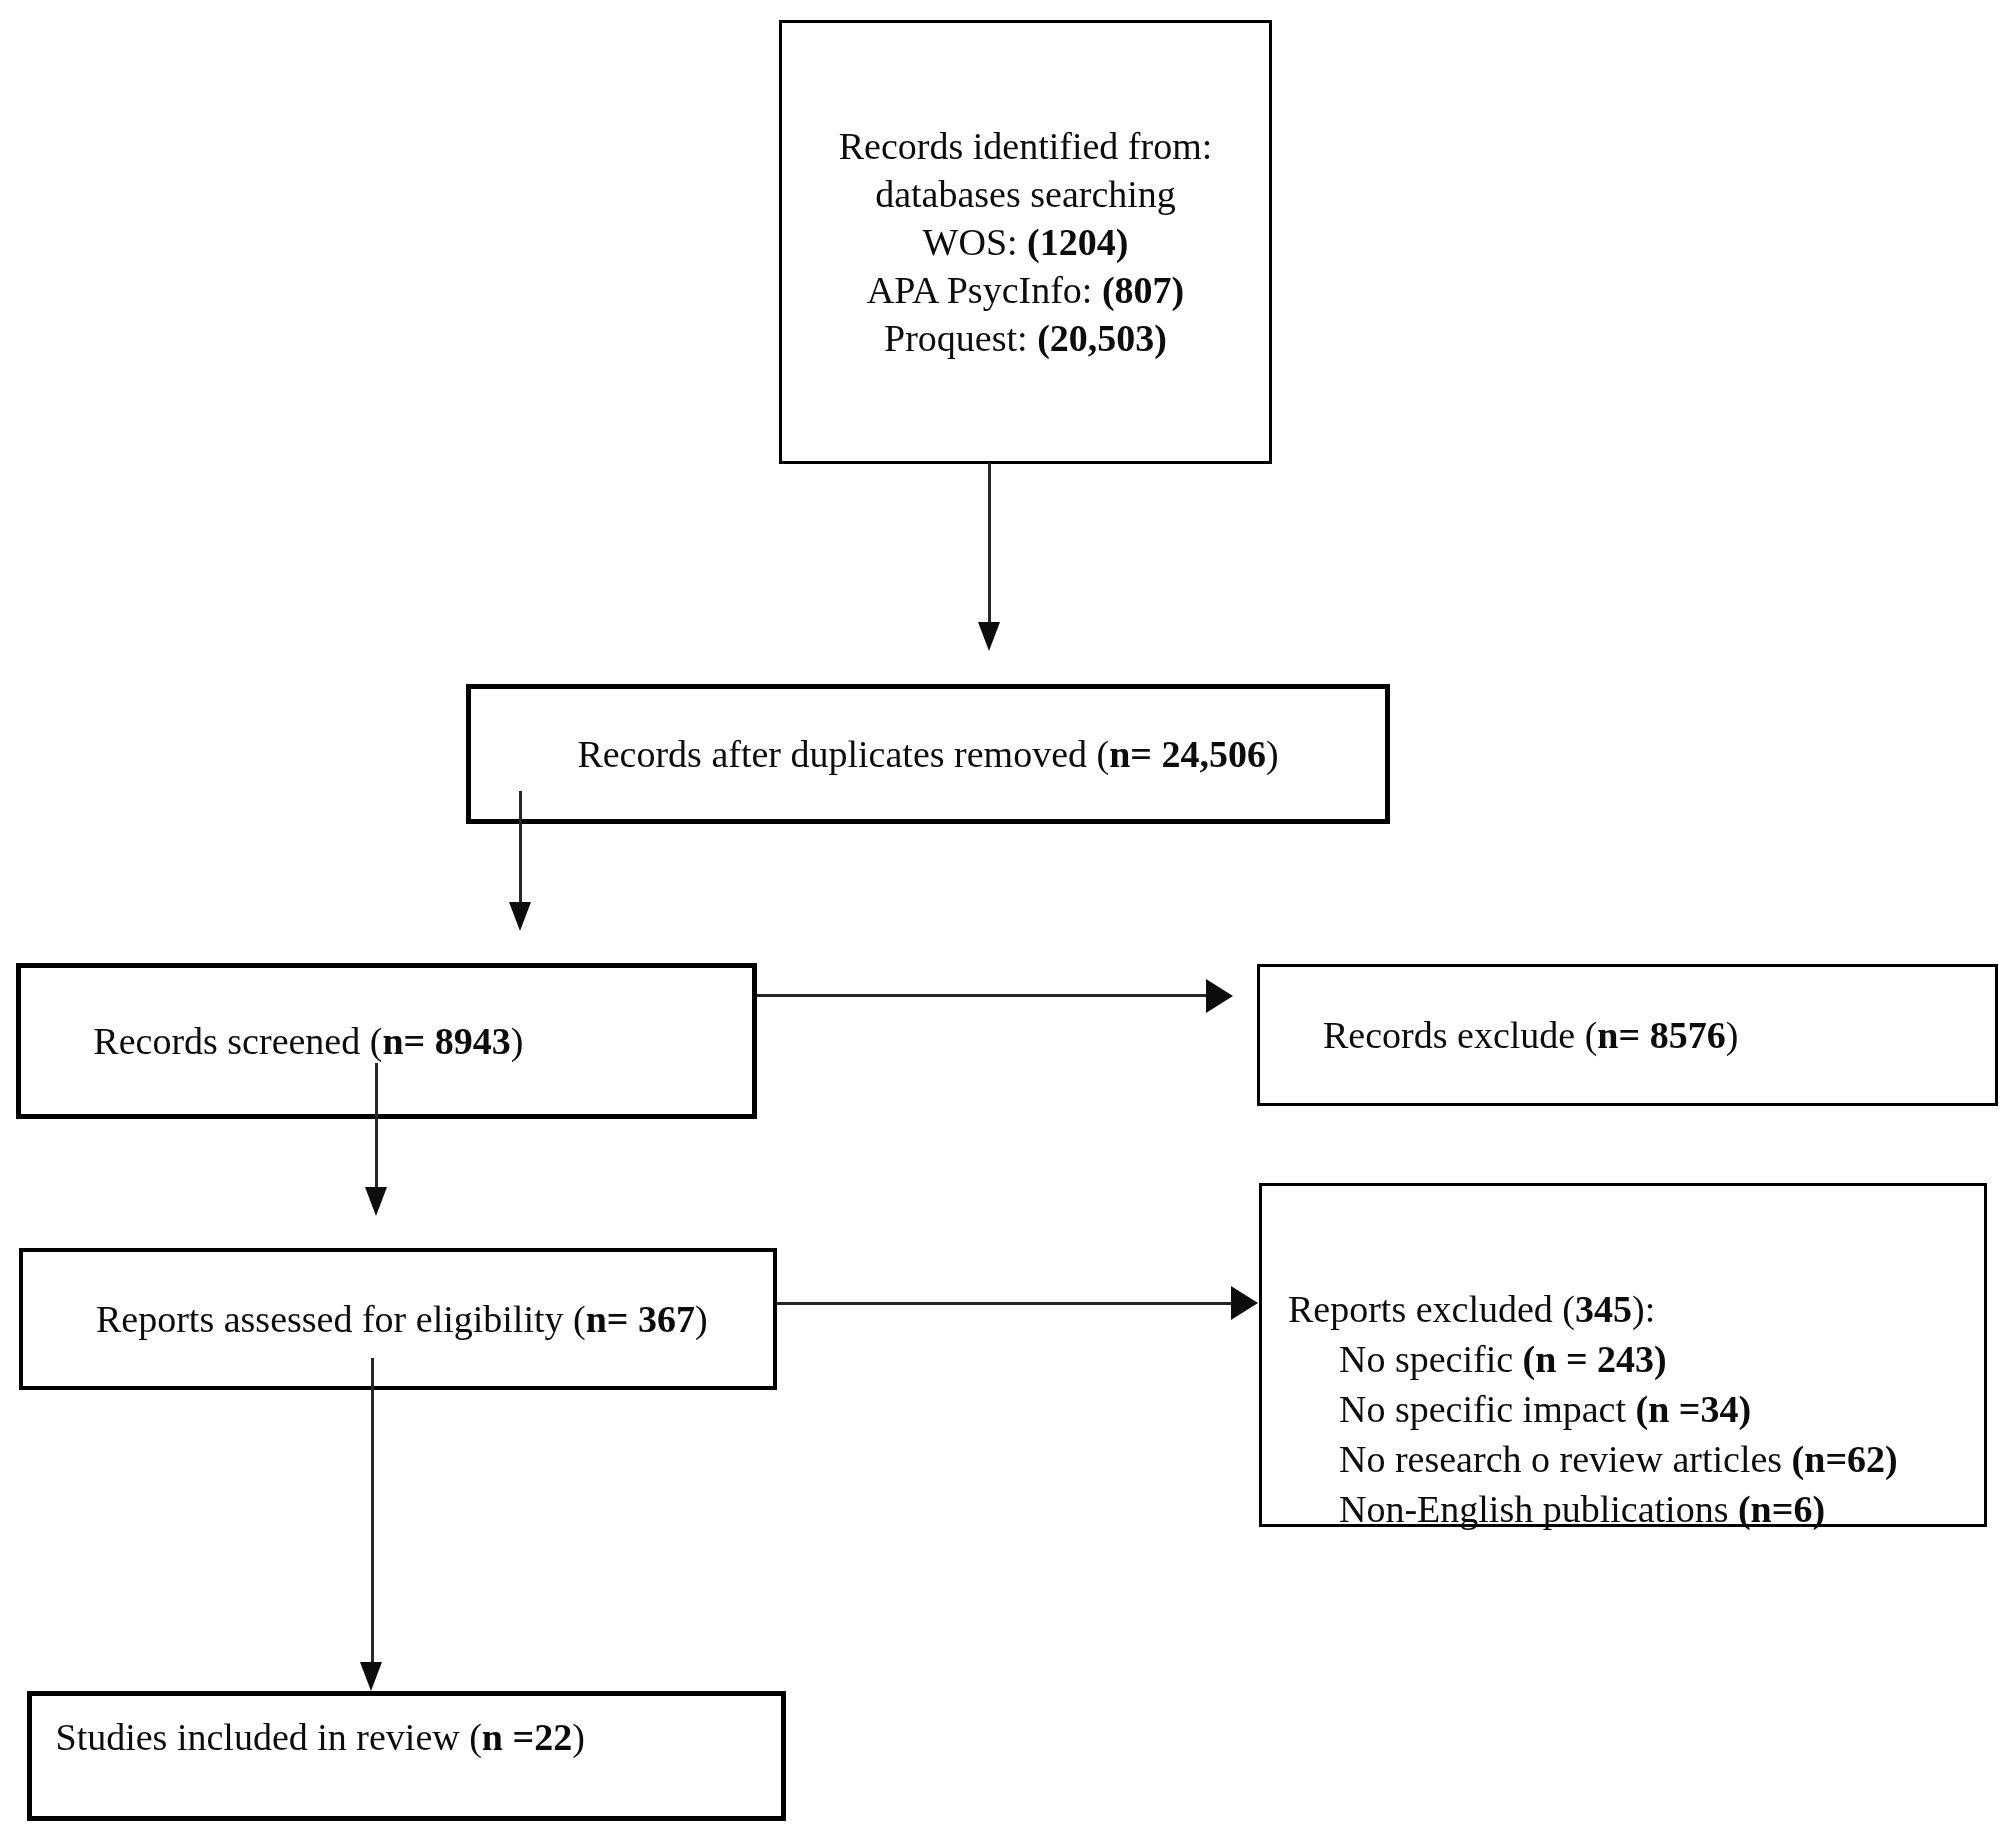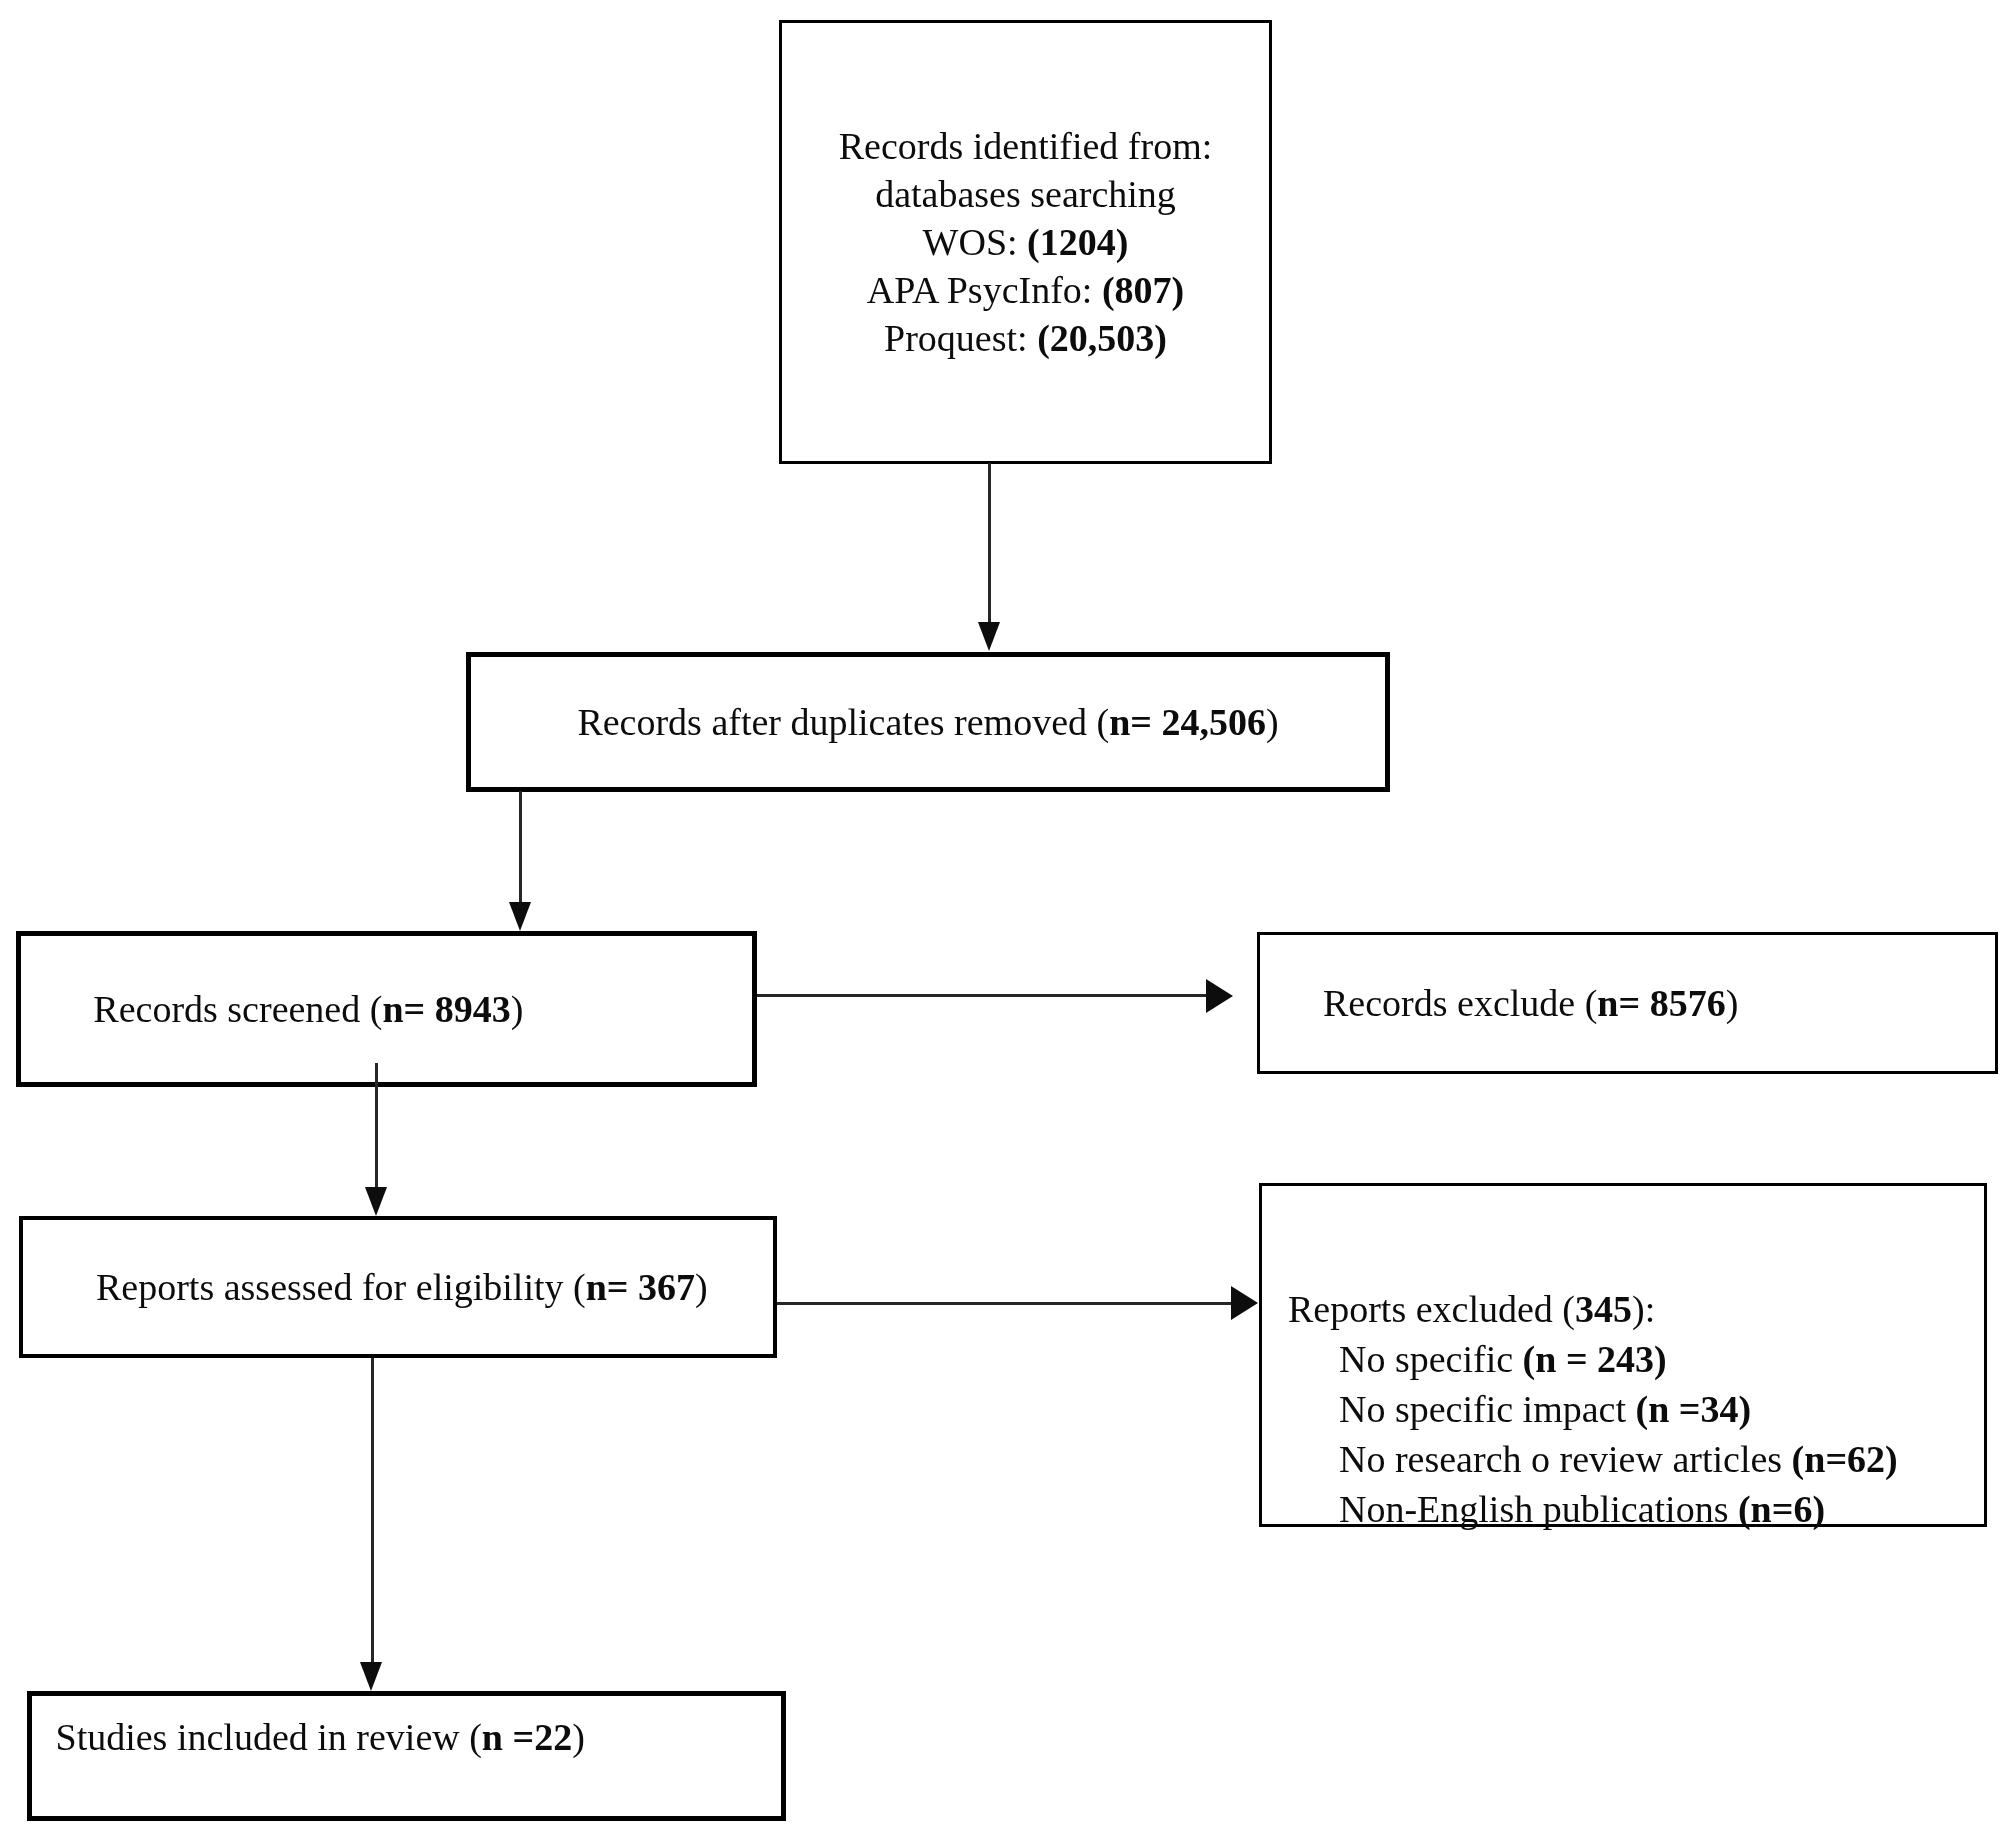--- a/index.html
+++ b/index.html
@@ -22,20 +22,21 @@
   .bold { font-weight: 700; }
   .center-col {
     display: flex;
     flex-direction: column;
     justify-content: center;
     text-align: center;
   }
   .vcenter {
     display: flex;
     align-items: center;
+    margin-top: 32px;
   }
   
   .box-identification { left: 767px; top: 19.6px;  width: 493px;  height: 444px; margin-left: 12px; }
   .box-duplicates     { left: 466px;  top: 652px; width: 924px; height: 140px; border-width: 5.2px; justify-content: center; }
   .box-screened       { left: 16.3px;   top: 931px; width: 741px; height: 156px; border-width: 5.2px; padding-left: 72px; }
   .box-rec-excluded   { left: 1257px; top: 932px; width: 741px; height: 142px; padding-left: 63px; }
   .box-assessed       { left: 19px;   top: 1216px; width: 758px; height: 142px; border-width: 4.6px; padding-left: 73px; }
   .box-rep-excluded   { left: 1259px; top: 1183px; width: 728px; height: 344px; padding: 98px 15.7px 0 26px; line-height: 50px; }
   .box-included       { left: 21px;   top: 1691px; width: 759px; height: 130px; border-width: 5.2px; padding: 17px 13px 0 23.5px; margin-left: 6px; }
   .excl-item { padding-left: 51px; }

